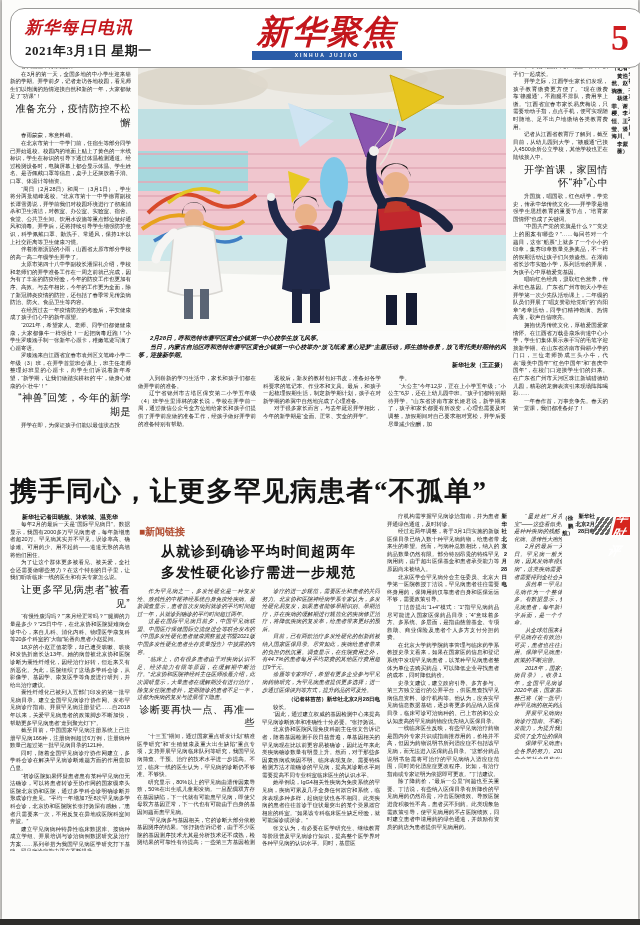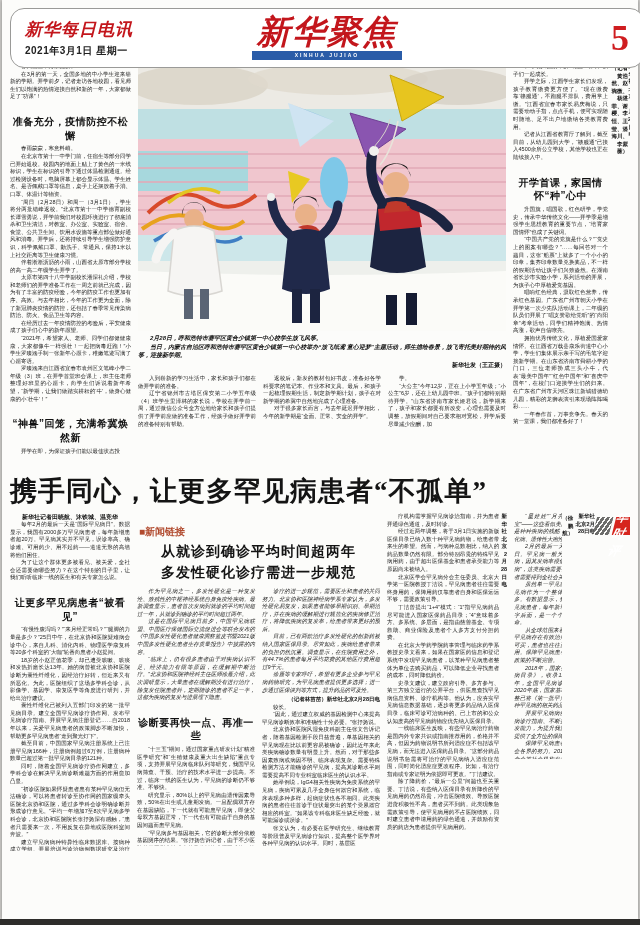--- a/index.html
+++ b/index.html
@@ -2,30 +2,30 @@
 <html><head>
 <meta charset="utf-8">
 <style>
   html,body{margin:0;padding:0;}
   body{width:640px;height:925px;background:#cfcecb;font-family:"Liberation Sans",sans-serif;position:relative;overflow:hidden;}
   .page{position:absolute;left:2px;top:0;width:636px;height:919px;background:#fcfcfa;box-shadow:0 0 4px rgba(0,0,0,.35);}
   .page-edge-bottom{position:absolute;left:0;bottom:0;width:640px;height:6px;background:#2e2d2b;}
   
   .masthead{position:absolute;left:8px;top:8px;width:604px;height:58px;border:1.5px solid #9a9a98;border-radius:14px;display:flex;align-items:center;justify-content:space-between;padding:0 14px;background:#fff;}
   .brand{color:#c3161c;font-family:"Liberation Serif",serif;font-weight:900;font-style:italic;font-size:17px;letter-spacing:1px;}
-  .date{color:#222;font-size:10px;font-weight:bold;margin-top:3px;letter-spacing:.5px;}
+  .date{color:#222;font-size:13px;font-weight:bold;margin-top:3px;letter-spacing:.5px;font-family:Liberation Serif, serif;}
   .mh-center{position:absolute;left:50%;transform:translateX(-50%);text-align:center;top:6px;}
   .seclogo{color:#c3161c;font-family:Liberation Serif, serif;font-weight:900;font-style:italic;font-size:33px;line-height:1.05;letter-spacing:2px;}
   .secbar{width:150px;height:9px;background:#2a5ca8;margin:1px auto 0;display:flex;align-items:center;justify-content:center;}
   .secbar span{color:#fff;font-size:5px;letter-spacing:2px;font-weight:bold;}
   .pagenum{color:#cf1d20;font-size:36px;font-weight:900;font-family:"Liberation Serif",serif;line-height:1;}
   
   h1{margin:14px 8px 0;text-align:center;font-family:"Liberation Serif",serif;font-weight:900;color:#141414;font-size:30px;letter-spacing:3px;white-space:nowrap;}
   h2{margin:10px 8px 4px;text-align:left;font-family:"Liberation Serif",serif;font-weight:900;color:#141414;font-size:27px;letter-spacing:1px;white-space:nowrap;}
-  h3{font-size:10px;text-align:center;color:#111;margin:14px 0 3px;font-weight:bold;letter-spacing:.5px;}
+  h3{font-size:10px;text-align:right;color:#111;margin:1px 0 3px;font-weight:normal;letter-spacing:.5px;}
   
   .s1cols{display:flex;gap:7px;margin:8px 8px 0;height:400px;overflow:hidden;}
   .colL,.colR{width:121px;flex:0 0 121px;}
   .colC{width:368px;flex:0 0 368px;}
   .s2cols{display:flex;gap:7px;margin:4px 8px 0;height:338px;overflow:hidden;}
   .c1{width:120px;flex:0 0 120px;}
   .mid{width:243px;flex:0 0 243px;}
   .c4{width:120px;flex:0 0 120px;}
   .c5{width:127px;flex:0 0 127px;}
   .bt{font-size:5.5px;line-height:1.38;text-align:justify;color:#1b1b1b;}
@@ -88,21 +88,21 @@
       <div>
           <p>春雨蒙蒙，寒意料峭。</p>
           <p>在北京市第十一中学门前，住宿生等部分同学已开始返校。校园内的地面上贴上了黄色的一米线标识，学生在标识的引导下通过体温检测通道。经过检测设备时，电脑屏幕上都会显示体温、学生姓名、是否佩戴口罩等信息，桌子上还摆放着手消、口罩、体温计等物资。</p>
           <p>“周日（2月28日）和周一（3月1日），学生将分两批错峰返校。”北京市第十一中学德育副校长谭雪勇说，开学前我们对校园环境进行了彻底消杀和卫生清洁，对教室、办公室、实验室、宿舍、食堂、公共卫生间、饮用水设施等重点部位做好通风和消毒。开学后，还将持续引导学生增强防护意识，科学佩戴口罩、勤洗手、常通风，保持1米以上社交距离等卫生健康习惯。</p>
           <p>伴着淅淅沥沥的小雨，山西省太原市部分学校的高一高二年级学生开学了。</p>
           <p>太原市第四十八中学副校长潘深礼介绍，学校和老师们的开学准备工作在一周之前就已完成，因为有了丰富的防疫经验，今年的防疫工作也更加有序、高效。与去年相比，今年的工作更为全面，除了新冠肺炎疫情的防控，还包括了春季常见传染病防治、防火、食品卫生等内容。</p>
           <p>在经历过去一年疫情防控的考验后，平安健康成了孩子们心中的新年愿望。</p>
           <p>“2021年，希望家人、老师、同学们都健健康康，大家都像牛一样强壮！一起把病毒赶跑！”小学生罗臻涵手制一张新年心愿卡，稚嫩笔迹写满了心愿寄语。</p>
           <p>罗臻涵来自江西省宜春市袁州区文笔峰小学二年级（3）班，在开学首堂班会课上，班主任老师整理好班里的心愿卡，向学生们诉说着新年希望，“新学期，让我们做踏实耕耘的‘牛’，做身心健康的小‘壮牛’！”</p>
         </div>
-      <h3>“神兽”回笼，充满希冀焕然新</h3>
+      <h3>“神兽”回笼，今年的新学期是</h3>
       <div>
           <p>开学在即，为保证孩子们能以最佳状态投</p>
         </div>
     </div>
 
     <div class="colC">
       <svg class="photo" viewBox="0 0 368 268" xmlns="http://www.w3.org/2000/svg" preserveAspectRatio="none">
         <rect x="0" y="0" width="368" height="268" fill="#eceae4"></rect>
         <ellipse cx="60" cy="22" rx="70" ry="20" fill="#d9d3c6" opacity="0.8"></ellipse>
         <ellipse cx="200" cy="16" rx="90" ry="16" fill="#e0dacd" opacity="0.8"></ellipse>

